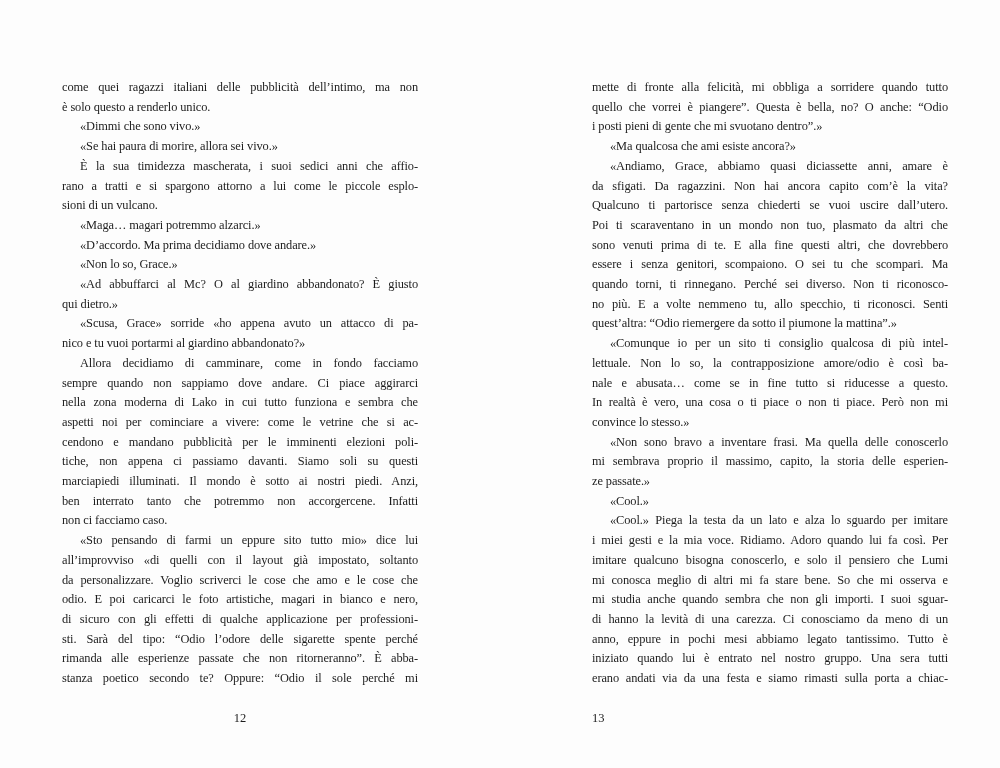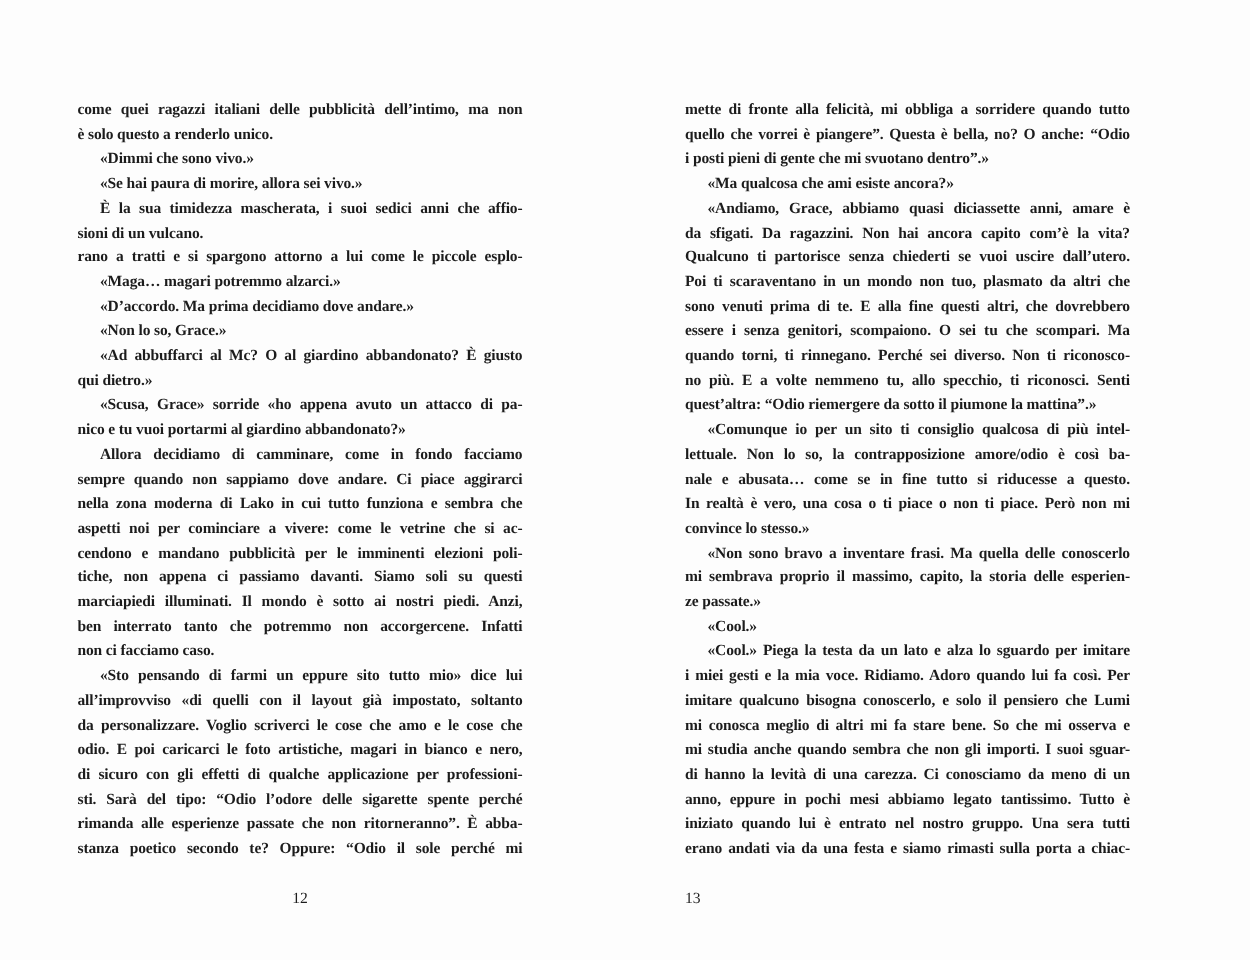--- a/index.html
+++ b/index.html
@@ -19,24 +19,23 @@
     height: 768px;
     background: #fdfdfd;
   }
   .page {
     position: absolute;
     top: 78px;
     width: 356px;
     height: 660px;
   }
   .page-left  { left: 62px;  }
-  .page-right { left: 548px; }
+  .page-right { left: 592px; }
   .text-column {
     width: 100%;
-    font-weight: bold;
   }
   .line {
     font-size: 12.4px;
     line-height: 19.7px;
     letter-spacing: -0.1px;
     color: #1c1c1c;
     text-align: left;
   }
   .line.just {
     text-align: justify;
@@ -61,22 +60,22 @@
 
 <div class="spread">
 
   <div class="page page-left">
     <div class="text-column">
         <div class="line just">come quei ragazzi italiani delle pubblicità dell’intimo, ma non</div>
         <div class="line">è solo questo a renderlo unico.</div>
         <div class="line ind">«Dimmi che sono vivo.»</div>
         <div class="line ind">«Se hai paura di morire, allora sei vivo.»</div>
         <div class="line just ind">È la sua timidezza mascherata, i suoi sedici anni che affio-</div>
+        <div class="line just">rano a tratti e si spargono attorno a lui come le piccole esplo-</div>
         <div class="line">sioni di un vulcano.</div>
-        <div class="line just">rano a tratti e si spargono attorno a lui come le piccole esplo-</div>
         <div class="line ind">«Maga… magari potremmo alzarci.»</div>
         <div class="line ind">«D’accordo. Ma prima decidiamo dove andare.»</div>
         <div class="line ind">«Non lo so, Grace.»</div>
         <div class="line just ind">«Ad abbuffarci al Mc? O al giardino abbandonato? È giusto</div>
         <div class="line">qui dietro.»</div>
         <div class="line just ind">«Scusa, Grace» sorride «ho appena avuto un attacco di pa-</div>
         <div class="line">nico e tu vuoi portarmi al giardino abbandonato?»</div>
         <div class="line just ind">Allora decidiamo di camminare, come in fondo facciamo</div>
         <div class="line just">sempre quando non sappiamo dove andare. Ci piace aggirarci</div>
         <div class="line just">nella zona moderna di Lako in cui tutto funziona e sembra che</div>

